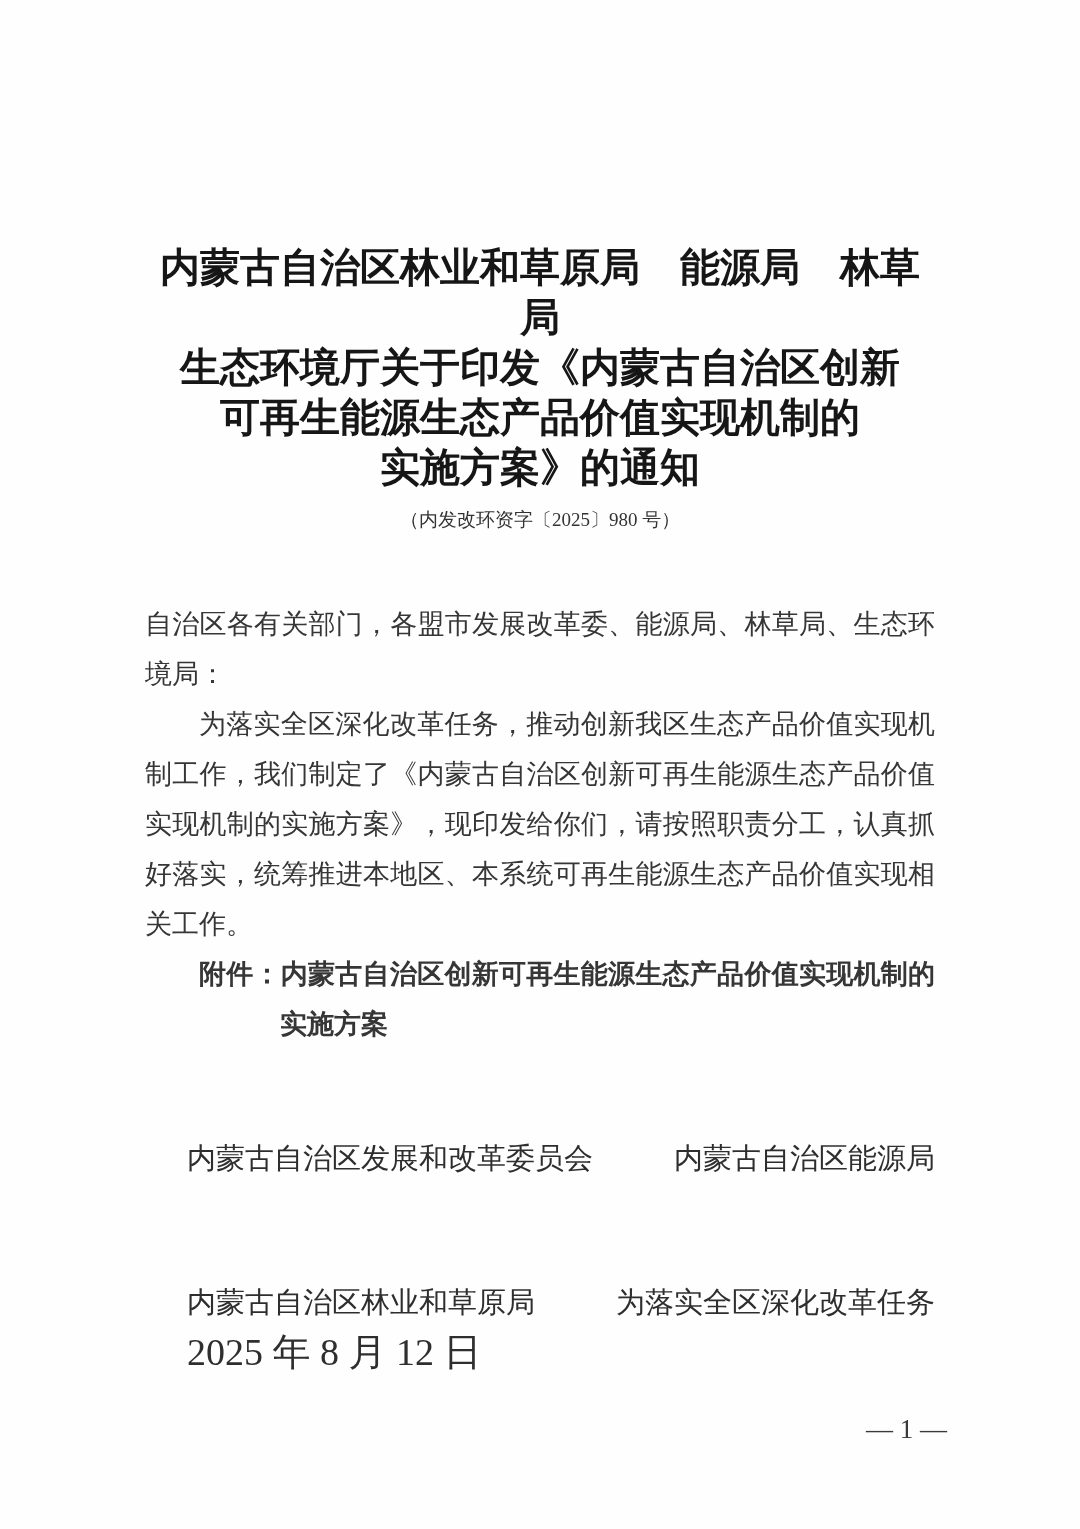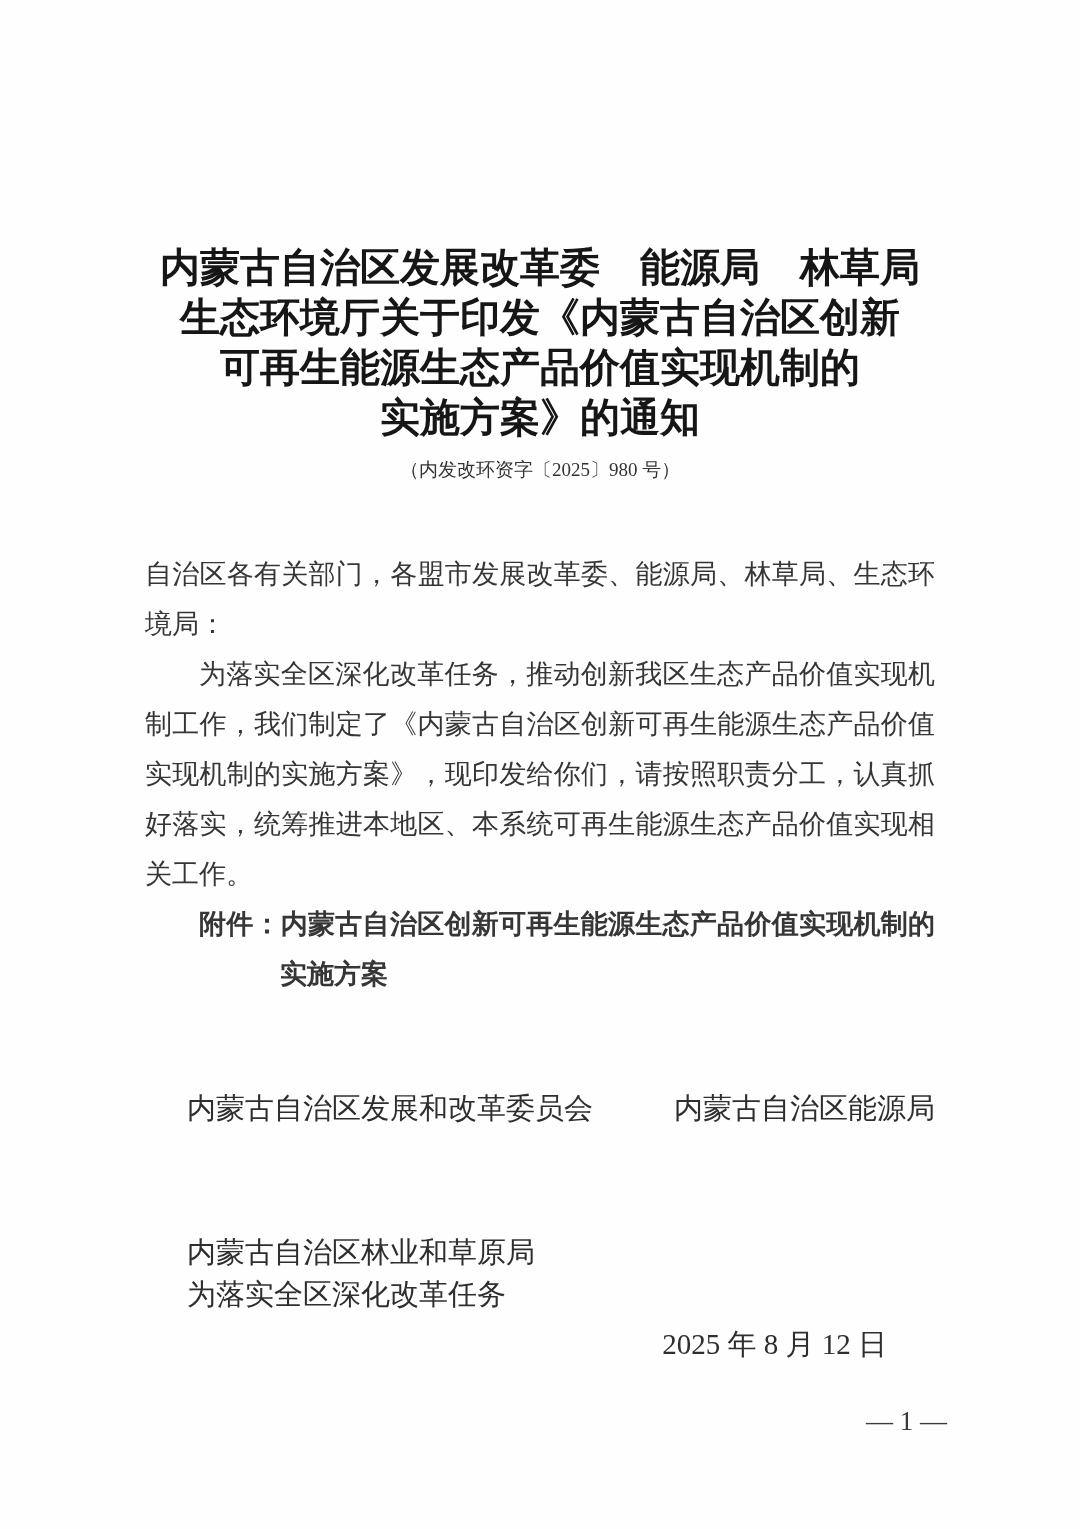--- a/index.html
+++ b/index.html
@@ -52,45 +52,44 @@
     margin-top: 88px;
     font-size: 29px;
     line-height: 42px;
     color: #2e2e2e;
     margin-left: 42px;
   }
   .sig-row {
     display: flex;
     justify-content: space-between;
   }
-  .sig-row-2 { margin-top: 102px; flex-direction: column; }
+  .sig-row-2 { margin-top: 102px; }
   .doc-date {
     margin-top: 8px;
-    text-align: right;
     padding-right: 48px;
-    font-size: 29px;
+    font-size: 38px;
     line-height: 42px;
     color: #2e2e2e;
   }
   .page-number {
     margin-top: 36px;
     margin-right: -12px;
     text-align: right;
     font-size: 27px;
     line-height: 40px;
     color: #3a3a3a;
   }
 </style>
 </head>
 <body>
 
 <div class="page">
 
   <h1 class="doc-title">
-    <div>内蒙古自治区发展改革委　能源局　林草局</div>
+    <div>内蒙古自治区林业和草原局　能源局　林草局</div>
     <div>生态环境厅关于印发《内蒙古自治区创新</div>
     <div>可再生能源生态产品价值实现机制的</div>
     <div>实施方案》的通知</div>
   </h1>
 
   <div class="doc-number">（内发改环资字〔2025〕980 号）</div>
 
   <div class="doc-body">
     <p>自治区各有关部门，各盟市发展改革委、能源局、林草局、生态环境局：</p>
     <p class="indent">为落实全区深化改革任务，推动创新我区生态产品价值实现机制工作，我们制定了《内蒙古自治区创新可再生能源生态产品价值实现机制的实施方案》，现印发给你们，请按照职责分工，认真抓好落实，统筹推进本地区、本系统可再生能源生态产品价值实现相关工作。</p>

